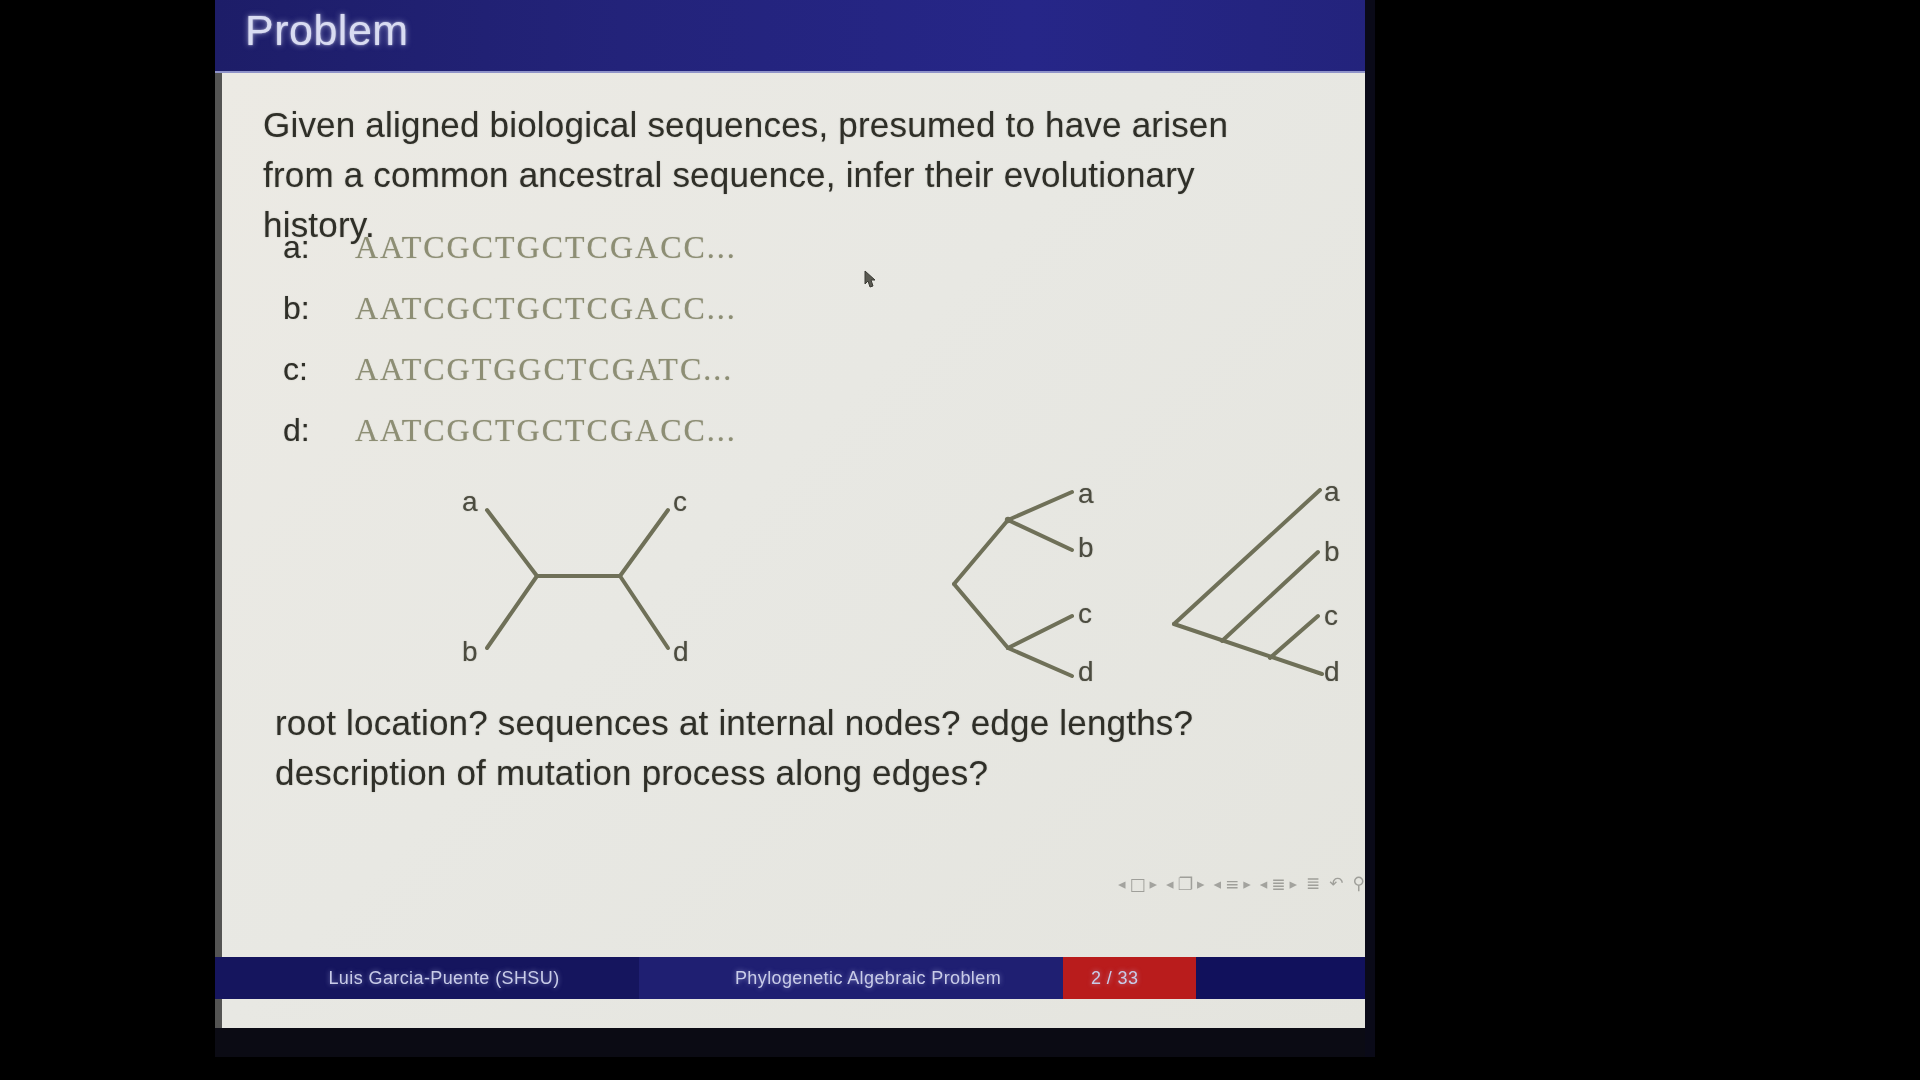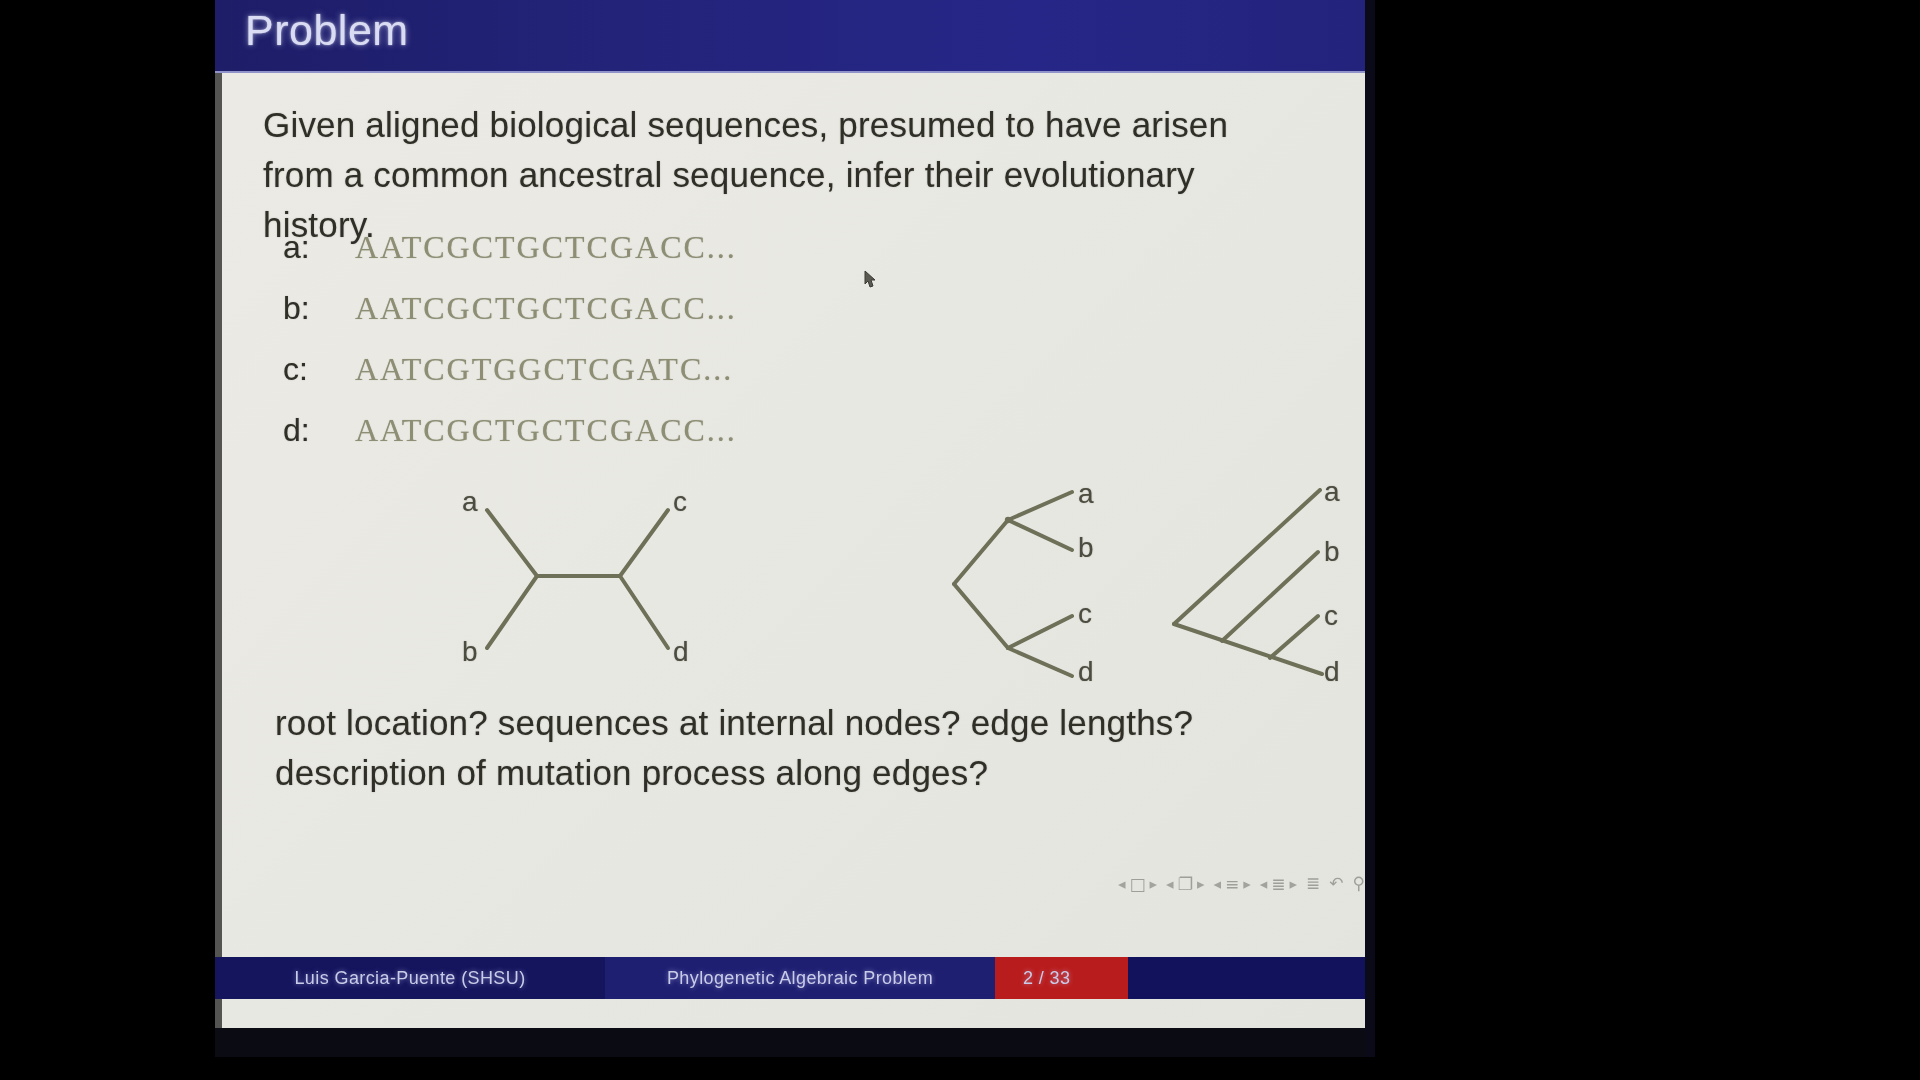--- a/index.html
+++ b/index.html
@@ -186,20 +186,21 @@
   .foot-cell {
     display: flex;
     align-items: center;
     justify-content: center;
     color: #c9cce8;
     font-size: 18px;
     letter-spacing: .4px;
     text-shadow: 0 0 5px rgba(200,205,255,.55);
     white-space: nowrap;
     overflow: hidden;
+    padding-left: 34px;
   }
   #foot-author   { width: 390px; background:#15155e; }
   #foot-title    { width: 390px; background:#1f1f72; }
   #foot-venue    { width: 275px; background:#24248a; justify-content:flex-end; padding-right: 0px;}
   #foot-page     { width: 105px; background:#b91c1c; justify-content:flex-start; padding-left: 28px;}
 
   
   .strip { position:absolute; background:#000; }
   #strip-left   { left:0;    top:0; width:215px;  height:1080px; }
   #strip-right  { left:1375px; top:0; width:545px; height:1080px; }

